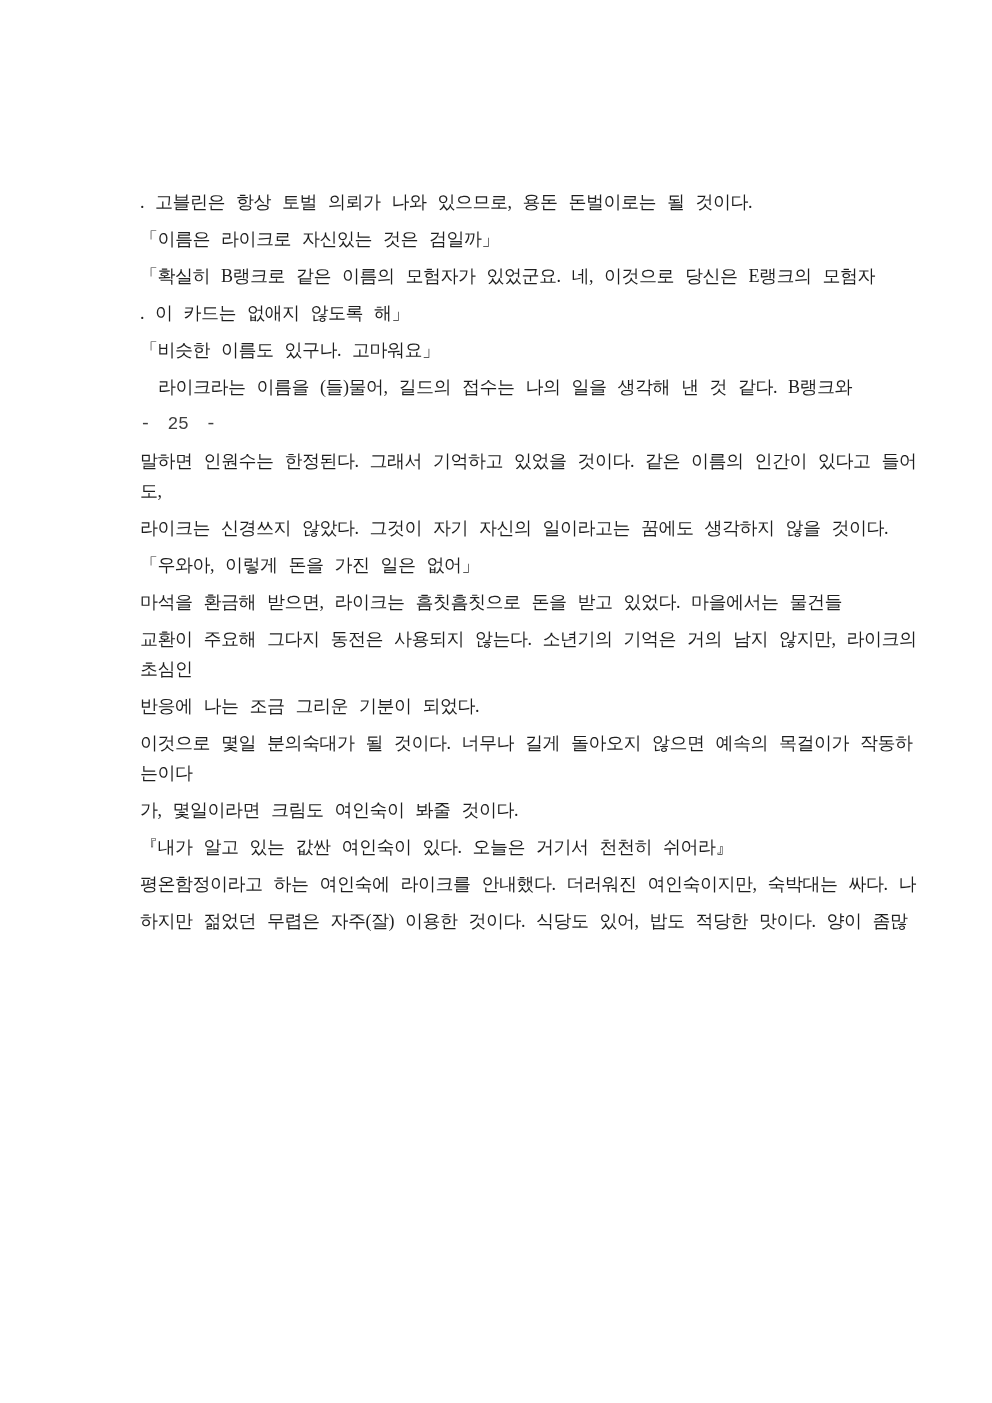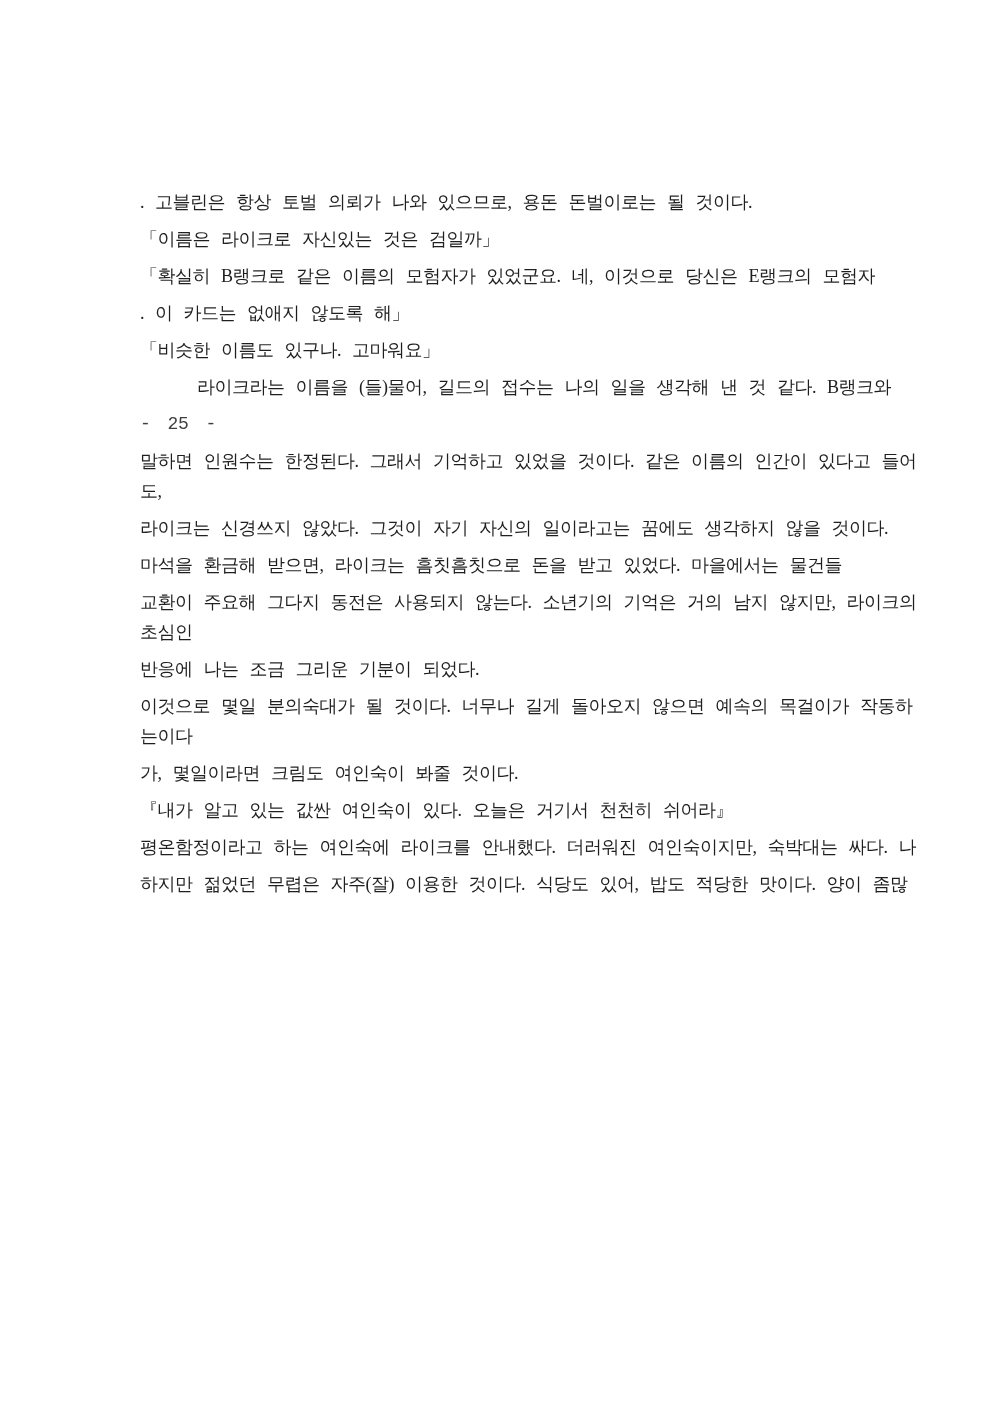--- a/index.html
+++ b/index.html
@@ -36,39 +36,40 @@
     margin: 0;
     line-height: 30px;
     white-space: nowrap;
   }
   
   .para { margin-top: 7px; }
   .doc-body .line:first-child { margin-top: 0; }
   
   .cont { margin-top: 0; }
   
-  .ind { padding-left: 18px; text-align: center; }
+  .ind { padding-left: 18px; }
   
   .pagenum { color: #404040; font-family: Liberation Mono, monospace; }
 </style>
 </head>
 <body>
 
 <div class="page">
   <div class="doc-body">
     <p class="line para">. 고블린은 항상 토벌 의뢰가 나와 있으므로, 용돈 돈벌이로는 될 것이다.</p>
     <p class="line para">「이름은 라이크로 자신있는 것은 검일까」</p>
     <p class="line para">「확실히 B랭크로 같은 이름의 모험자가 있었군요. 네, 이것으로 당신은 E랭크의 모험자</p>
     <p class="line para">. 이 카드는 없애지 않도록 해」</p>
     <p class="line para">「비슷한 이름도 있구나. 고마워요」</p>
     <p class="line para ind">라이크라는 이름을 (들)물어, 길드의 접수는 나의 일을 생각해 낸 것 같다. B랭크와</p>
     <p class="line para pagenum">- 25 -</p>
     <p class="line para">말하면 인원수는 한정된다. 그래서 기억하고 있었을 것이다. 같은 이름의 인간이 있다고 들어</p>
     <p class="line cont">도,</p>
     <p class="line para">라이크는 신경쓰지 않았다. 그것이 자기 자신의 일이라고는 꿈에도 생각하지 않을 것이다.</p>
+    <p class="line para">「우와아, 이렇게 돈을 가진 일은 없어」</p>
     <p class="line para">마석을 환금해 받으면, 라이크는 흠칫흠칫으로 돈을 받고 있었다. 마을에서는 물건들</p>
     <p class="line para">교환이 주요해 그다지 동전은 사용되지 않는다. 소년기의 기억은 거의 남지 않지만, 라이크의</p>
     <p class="line cont">초심인</p>
     <p class="line para">반응에 나는 조금 그리운 기분이 되었다.</p>
     <p class="line para">이것으로 몇일 분의숙대가 될 것이다. 너무나 길게 돌아오지 않으면 예속의 목걸이가 작동하</p>
     <p class="line cont">는이다</p>
     <p class="line para">가, 몇일이라면 크림도 여인숙이 봐줄 것이다.</p>
     <p class="line para">『내가 알고 있는 값싼 여인숙이 있다. 오늘은 거기서 천천히 쉬어라』</p>
     <p class="line para">평온함정이라고 하는 여인숙에 라이크를 안내했다. 더러워진 여인숙이지만, 숙박대는 싸다. 나</p>
     <p class="line para">하지만 젊었던 무렵은 자주(잘) 이용한 것이다. 식당도 있어, 밥도 적당한 맛이다. 양이 좀많</p>

